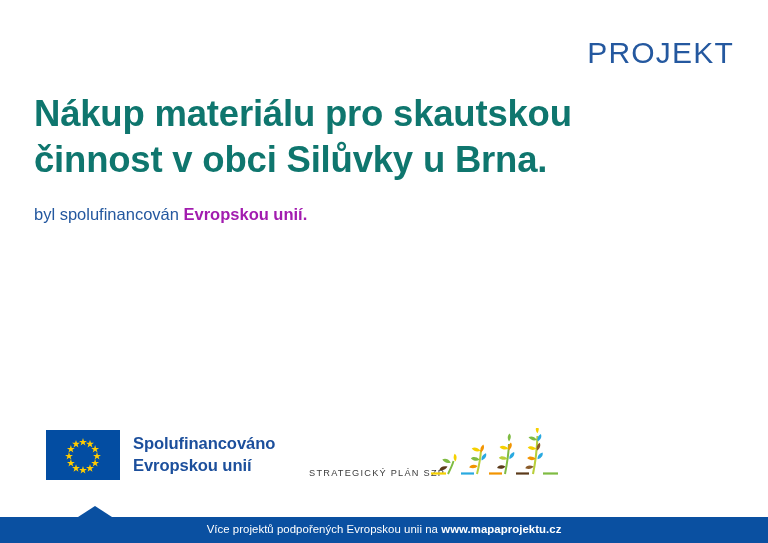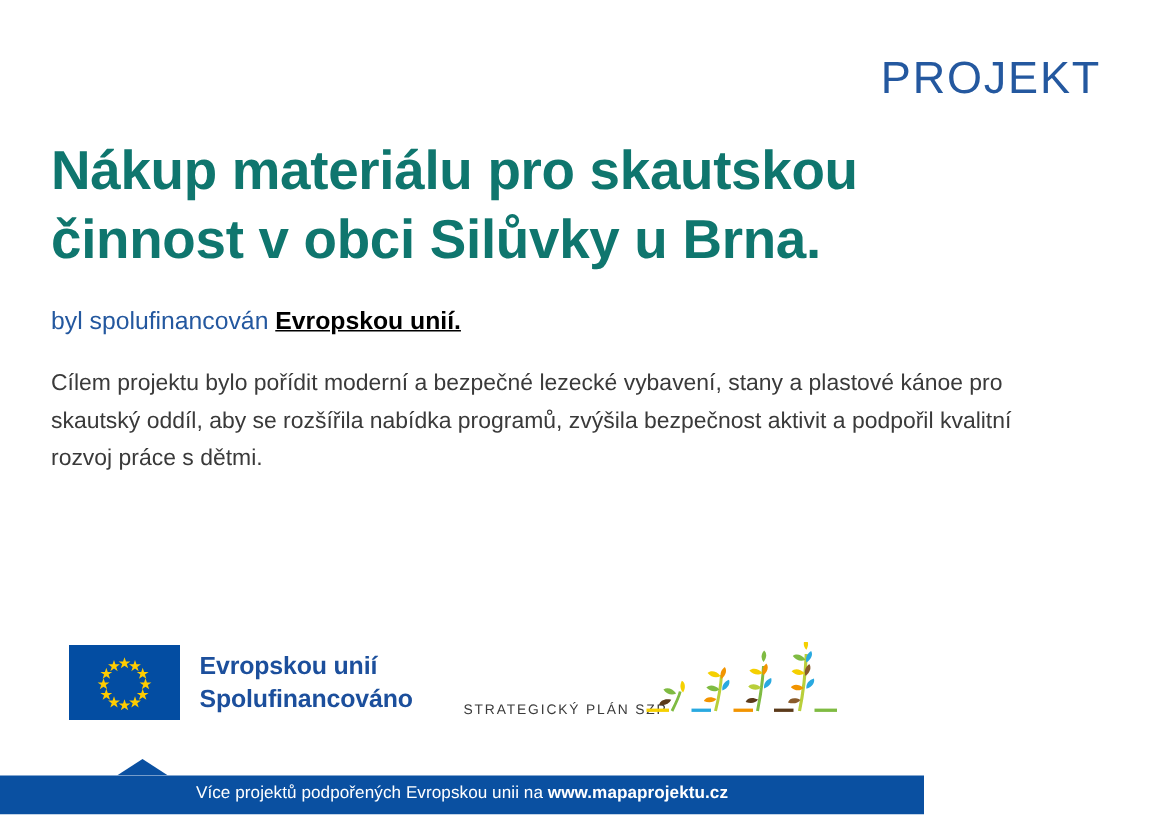--- a/index.html
+++ b/index.html
@@ -51,21 +51,21 @@
     max-width:660px;
   }
 
   .subline {
     margin-top:21px;
     font-size:16.5px;
     font-weight:400;
     color:#24589f;
     line-height:1.3;
   }
-  .subline b { font-weight:700; color:#000000;text-decoration:underline; }
+  .subline b { font-weight:700; color:#a21caf; }
 
   .bodytext {
     margin-top:19px;
     font-size:15.3px;
     font-weight:400;
     color:#3a3a3a;
     line-height:1.62;
     max-width:682px;
   }
 
@@ -122,21 +122,21 @@
     width:96px;
     height:34px;
   }
   .mas-logo svg { display:block; width:96px; height:34px; }
 
   
   .footer {
     position:absolute;
     left:0;
     bottom:0;
-    width:616px;
+    width:768px;
     height:26px;
     background:#0a50a1;
   }
   .footer-notch {
     position:absolute;
     left:78px;
     bottom:26px;
     width:34px;
     height:11px;
     background:#0a50a1;
@@ -162,21 +162,20 @@
 <div class="poster">
 
   <div class="content">
 
     <div class="eyebrow">PROJEKT</div>
 
     <h1 class="headline">Nákup materiálu pro skautskou činnost v obci Silůvky u Brna.</h1>
 
     <p class="subline"><span>byl spolufinancován </span><b>Evropskou unií.</b></p>
 
-    <p class="bodytext">Cílem projektu bylo pořídit moderní a bezpečné lezecké vybavení, stany a plastové kánoe pro skautský oddíl, aby se rozšířila nabídka programů, zvýšila bezpečnost aktivit a podpořil kvalitní rozvoj práce s dětmi.</p>
   </div>
 
   <div class="logos">
 
     <div class="eu-logo">
       <div class="eu-flag">
         <svg viewBox="0 0 74 50" xmlns="http://www.w3.org/2000/svg" aria-hidden="true">
           <rect x="0" y="0" width="74" height="50" fill="#034da2"></rect>
           <g fill="#ffcc00">
 
@@ -189,22 +188,22 @@
             <polygon points="37,36.1 37.95,38.95 40.95,38.95 38.52,40.72 39.47,43.57 37,41.8 34.53,43.57 35.48,40.72 33.05,38.95 36.05,38.95"></polygon>
             <polygon points="30,34.22 30.95,37.07 33.95,37.07 31.52,38.84 32.47,41.69 30,39.92 27.53,41.69 28.48,38.84 26.05,37.07 29.05,37.07"></polygon>
             <polygon points="24.88,29.1 25.83,31.95 28.83,31.95 26.4,33.72 27.35,36.57 24.88,34.8 22.41,36.57 23.36,33.72 20.93,31.95 23.93,31.95"></polygon>
             <polygon points="23,22.1 23.95,24.95 26.95,24.95 24.52,26.72 25.47,29.57 23,27.8 20.53,29.57 21.48,26.72 19.05,24.95 22.05,24.95"></polygon>
             <polygon points="24.88,15.1 25.83,17.95 28.83,17.95 26.4,19.72 27.35,22.57 24.88,20.8 22.41,22.57 23.36,19.72 20.93,17.95 23.93,17.95"></polygon>
             <polygon points="30,9.98 30.95,12.83 33.95,12.83 31.52,14.6 32.47,17.45 30,15.68 27.53,17.45 28.48,14.6 26.05,12.83 29.05,12.83"></polygon>
           </g>
         </svg>
       </div>
       <div class="eu-caption">
+        <div>Spolufinancováno</div>
         <div>Evropskou unií</div>
-        <div>Spolufinancováno</div>
       </div>
     </div>
 
     <div class="szp-logo">
       <svg viewBox="0 0 270 62" xmlns="http://www.w3.org/2000/svg" aria-hidden="true">
 
         <text id="szp-label" x="0" y="48" font-family="Liberation Sans, sans-serif" font-size="9.2" letter-spacing="1.25" fill="#3b3b3b">STRATEGICKÝ PLÁN SZP</text>
 
         <g>
 

